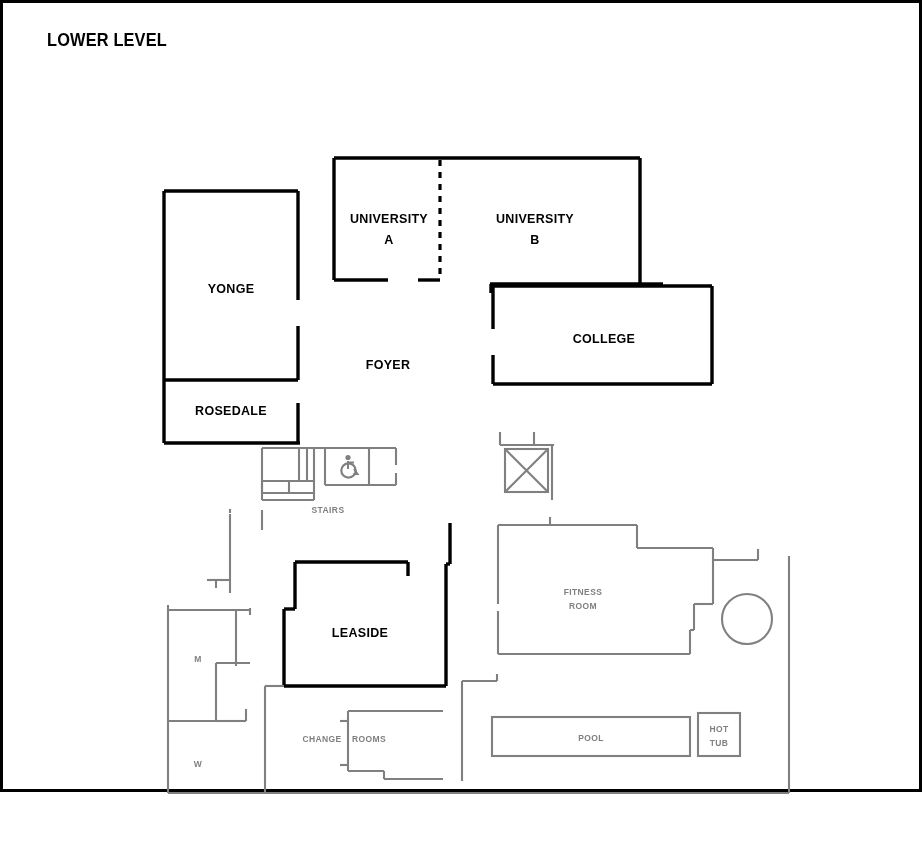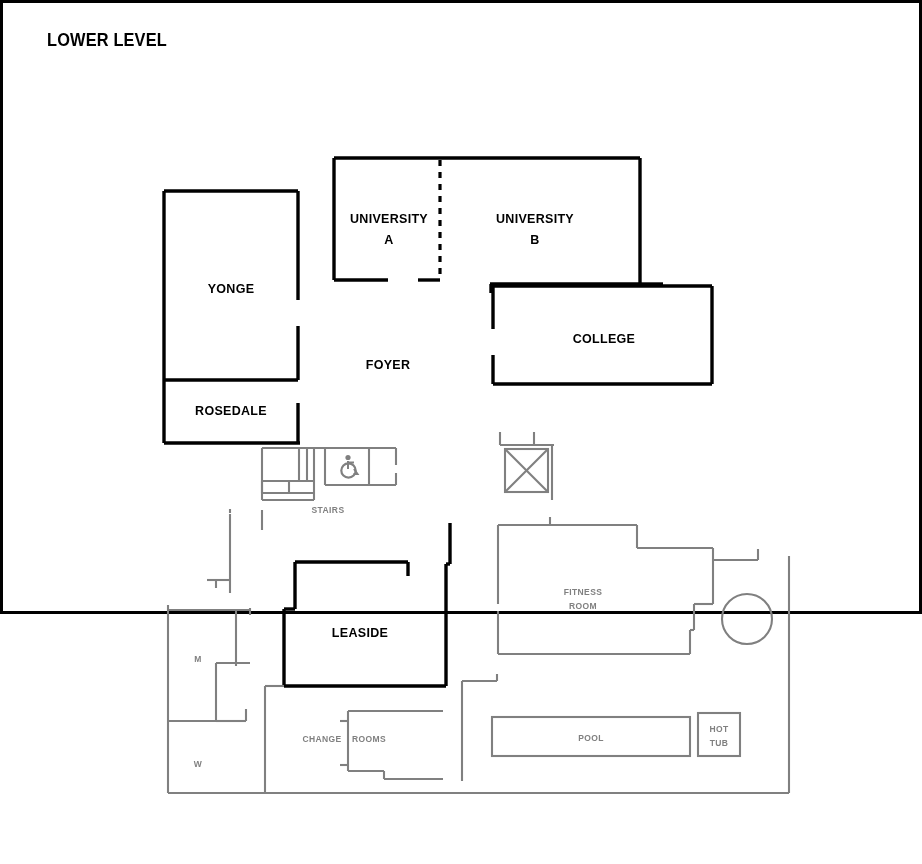--- a/index.html
+++ b/index.html
@@ -12,21 +12,21 @@
     height: 864px;
     font-family: "Liberation Sans", sans-serif;
     position: relative;
     overflow: hidden;
   }
   #page-frame {
     position: absolute;
     left: 0;
     top: 0;
     width: 922px;
-    height: 614px;
+    height: 792px;
     box-sizing: border-box;
     border: 3px solid #000000;
     background: #ffffff;
   }
   #plan-title {
     position: absolute;
     left: 44px;
     top: 26px;
     font-size: 19px;
     font-weight: bold;

